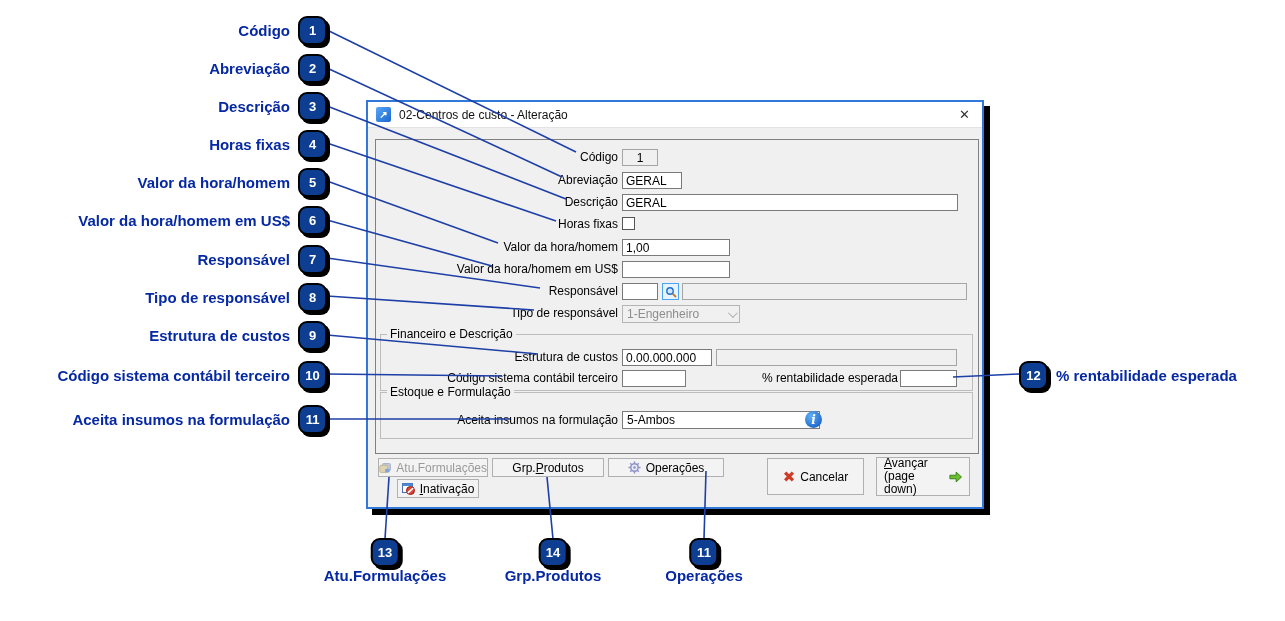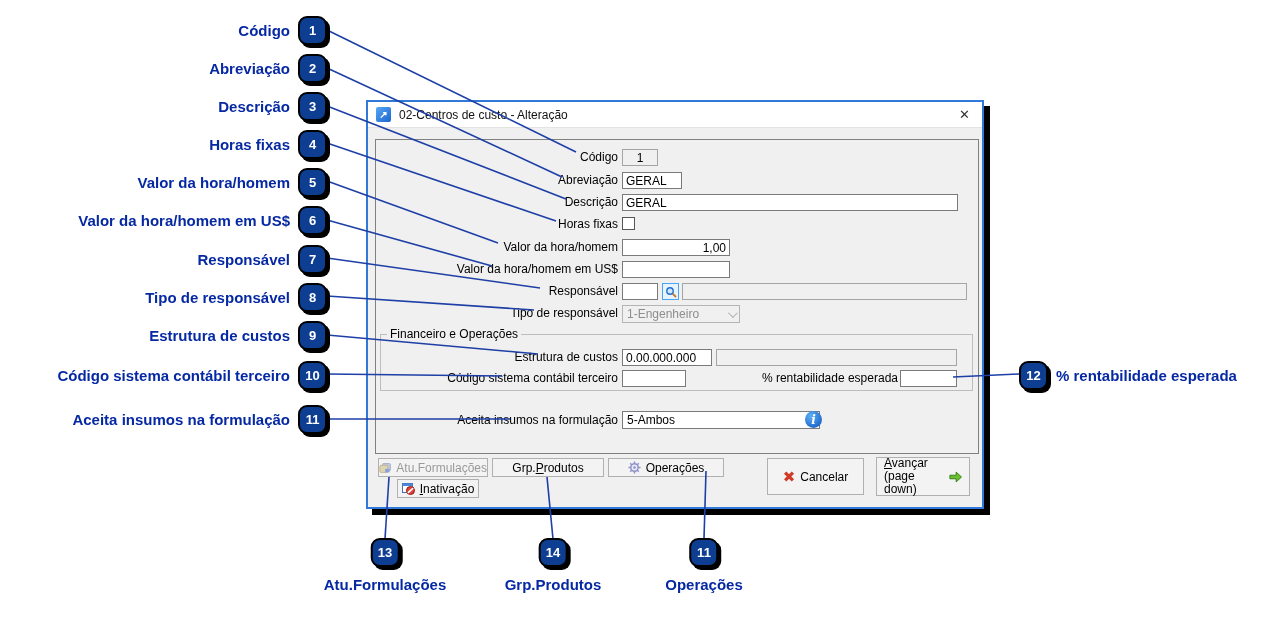--- a/index.html
+++ b/index.html
@@ -13,21 +13,21 @@
   .app-icon{width:15px;height:15px;border-radius:2px;background:linear-gradient(135deg,#57a7f5,#1b66cf);
             color:#fff;font-size:10px;font-weight:bold;display:flex;align-items:center;justify-content:center;margin-right:8px;}
   .title{font-size:12px;color:#111;}
   .close{margin-left:auto;font-size:13px;color:#333;cursor:default;padding:0 4px;font-family:"DejaVu Sans",sans-serif;}
   .panel{position:absolute;left:7px;top:37px;width:604px;height:315px;border:1px solid #808080;
          background:#f0f0f0;box-sizing:border-box;}
   .lbl{position:absolute;left:0;width:250px;text-align:right;font-size:12px;color:#000;line-height:17px;height:17px;white-space:nowrap;}
   .fld{position:absolute;height:17px;border:1px solid #7a7a7a;background:#fff;font-size:12px;
        font-family:"Liberation Sans",sans-serif;padding:0 3px;box-sizing:border-box;color:#000;}
   .fld.dis{background:#f0f0f0;border-color:#a5a5a5;}
-  .fld.right{text-align:right;}
+  .fld.right{text-align:left;}
   .checkbox{position:absolute;width:13px;height:13px;background:#fff;border:1px solid #555;box-sizing:border-box;}
   .combo{position:absolute;height:18px;border:1px solid #7a7a7a;background:#fff;font-size:12px;color:#000;
          display:flex;align-items:center;padding:0 4px;box-sizing:border-box;}
   .combo .chev{margin-left:auto;width:6px;height:6px;border-right:1.6px solid #555;border-bottom:1.6px solid #555;
                transform:rotate(45deg) translateY(-2px);}
   .combo.disabled{background:#f0f0f0;color:#8d8d8d;border-color:#b5b5b5;}
   .combo.disabled .chev{border-color:#b0b0b0;}
   .lookup-btn{position:absolute;width:17px;height:17px;border:1px solid #4aa3f5;background:#e7f3fd;
               display:flex;align-items:center;justify-content:center;box-sizing:border-box;}
   .group{position:absolute;left:12px;width:593px;border:1px solid #bdbdbd;box-sizing:border-box;}
@@ -41,21 +41,21 @@
   .btn.disabled{color:#9a9a9a;}
   .btn u{text-decoration:underline;}
   .cancel-x{color:#cf3a27;font-size:15px;font-weight:bold;font-family:"DejaVu Sans",sans-serif;}
   .avancar-txt{text-align:left;line-height:13px;font-size:12px;}
   
   .badge{width:29px;height:29px;border-radius:9px;background:#0d3e92;border:2px solid #000;
          box-shadow:3px 3px 0 #000;color:#fff;font-weight:bold;font-size:13px;
          display:flex;align-items:center;justify-content:center;box-sizing:border-box;flex:0 0 auto;}
   .callout-left{position:absolute;right:958px;height:30px;display:flex;align-items:center;gap:8px;}
   .callout-right{position:absolute;height:30px;display:flex;align-items:center;gap:8px;}
-  .callout-bottom{position:absolute;display:flex;flex-direction:column;align-items:center;gap:9px;transform:translateX(-50%);}
+  .callout-bottom{position:absolute;display:flex;flex-direction:column;align-items:center;transform:translateX(-50%);}
   .callout-label{font-size:15px;font-weight:bold;color:#0629a3;white-space:nowrap;}
   svg.lines{position:absolute;left:0;top:0;pointer-events:none;}
   svg.lines line{stroke:#1d3fa6;stroke-width:1.6;}
 </style>
 </head>
 <body>
 
 <div class="stage">
 
   <div class="dialog">
@@ -95,32 +95,35 @@
     </div>
     <input class="fld dis" style="left: 314px; top: 181px; width: 285px;" value="">
 
     <div class="lbl" style="top:203px">Tipo de responsável</div>
     <div class="combo disabled" style="left:254px;top:203px;width:118px">
       <span>1-Engenheiro</span>
       <span class="chev"></span>
     </div>
 
     <div class="group" style="top:232px;height:57px">
-      <span class="legend">Financeiro e Operações</span>
+      <span class="legend">Financeiro e Descrição</span>
     </div>
 
     <div class="lbl" style="top:247px">Estrutura de custos</div>
     <input class="fld" style="left: 254px; top: 247px; width: 90px;" value="0.00.000.000">
     <input class="fld dis" style="left: 348px; top: 247px; width: 241px;" value="">
 
     <div class="lbl" style="top:268px">Código sistema contábil terceiro</div>
     <input class="fld" style="left: 254px; top: 268px; width: 64px;" value="">
     <div class="lbl" style="left:330px;width:200px;top:268px">% rentabilidade esperada</div>
     <input class="fld" style="left: 532px; top: 268px; width: 57px;" value="">
 
+    <div class="group" style="top:290px;height:47px">
+      <span class="legend">Estoque e Formulação</span>
+    </div>
 
     <div class="lbl" style="top:310px">Aceita insumos na formulação</div>
     <div class="combo" style="left:254px;top:309px;width:198px">
       <span>5-Ambos</span>
       <span class="chev"></span>
     </div>
     <div class="info-badge" style="left:437px;top:309px">i</div>
 
     <div class="btn disabled" style="left:10px;top:356px;width:110px;height:19px">
       <svg width="14" height="12" viewBox="0 0 14 12" style="opacity:.7">

